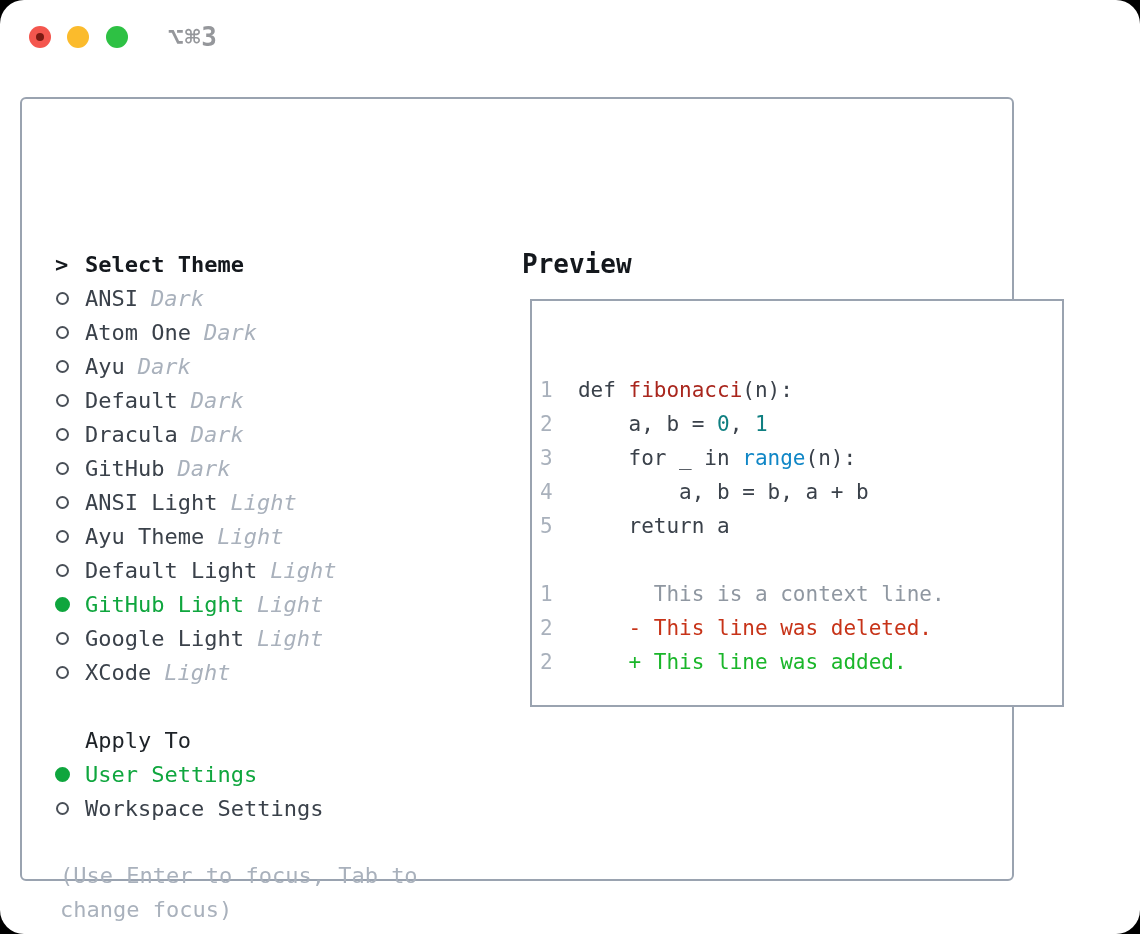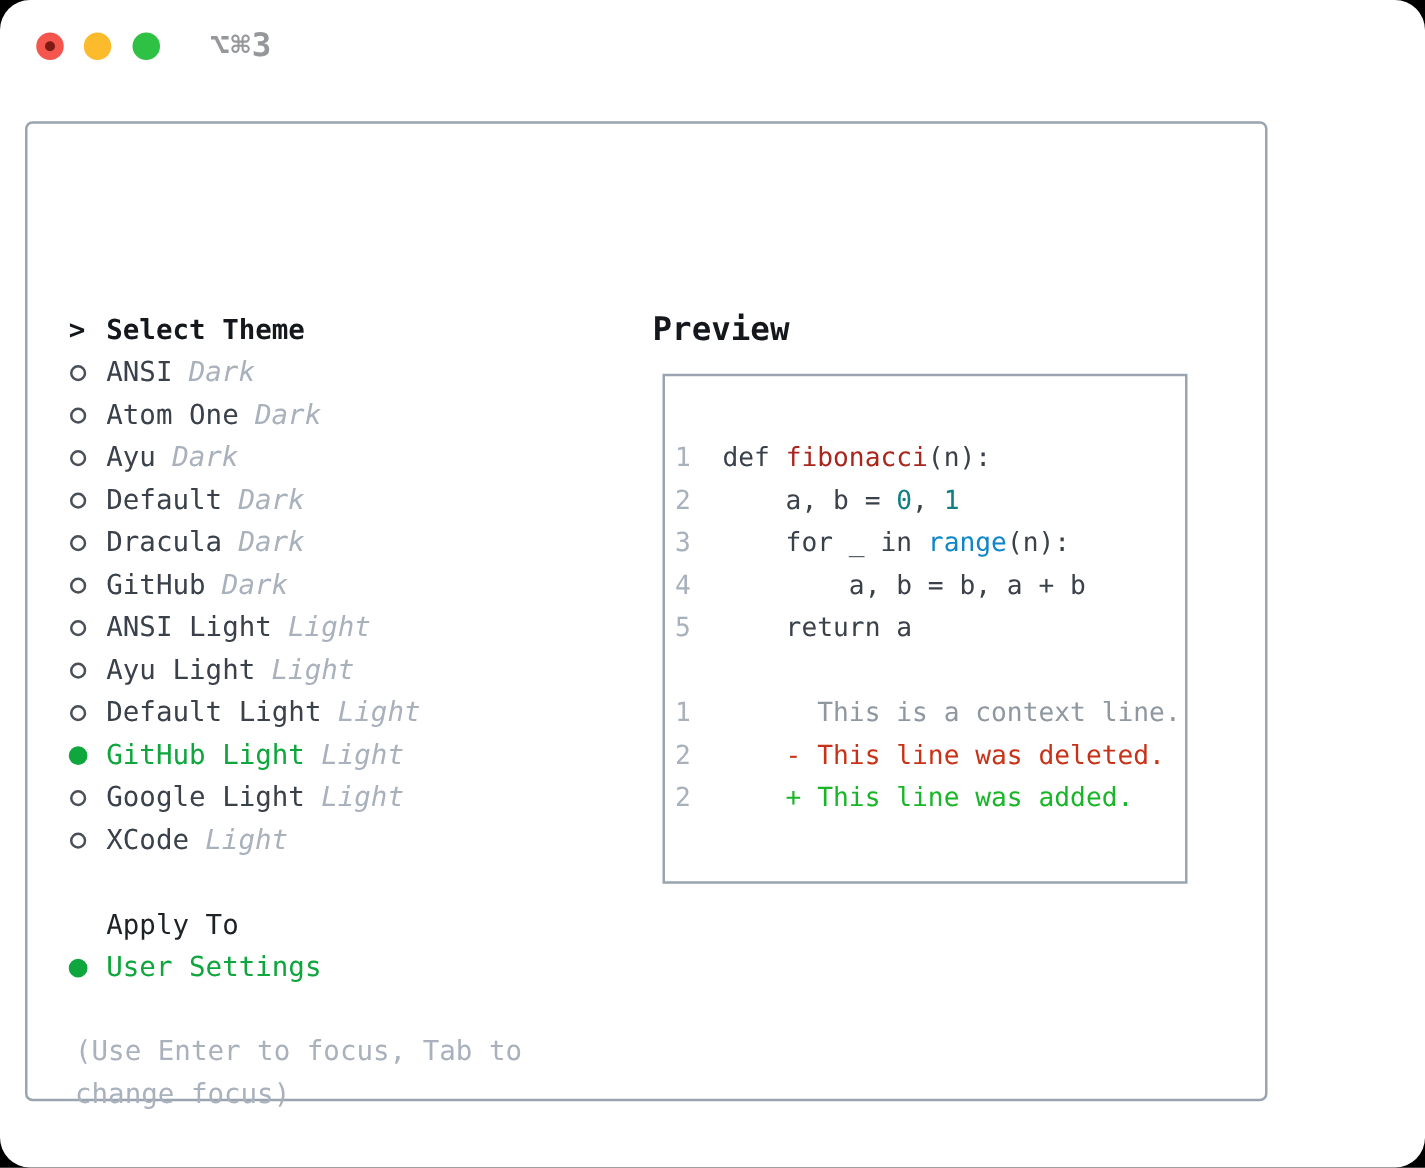--- a/index.html
+++ b/index.html
@@ -38,22 +38,22 @@
   .hdr{color:var(--header_dark); font-weight:bold;}
   .subhdr{color:#1d2227;}
   .item-label{color:var(--text_dark);}
   .item-label.sel{color:var(--accent_green);}
   .tag{color:var(--muted_gray); margin-left:13px;font-style:italic;}
   .apply-block{margin-top:34px;}
   .hint{margin-top:34px; padding-left:5px; color:var(--muted_gray); line-height:34px;}
   
   .preview-header{position:absolute; left:500px; top:148px; height:34px; display:flex;
     align-items:center; font-size:26px; font-weight:bold; color:var(--header_dark);}
-  .preview-box{position:absolute; left:508px; top:200px; width:420px; height:408px;
-    border:2px solid var(--border_gray); background:#fff; padding:48px 0 0 8px; overflow:hidden;}
+  .preview-box{position:absolute; left:508px; top:200px; width:534px; height:408px;
+    border:2px solid var(--border_gray); background:#fff; padding:72px 0 0 8px; overflow:hidden;}
   .code-line{font-family:"DejaVu Sans Mono", monospace; font-size:21px; height:34px;
     line-height:34px; white-space:pre;}
   .lnum{display:inline-block; width:3ch; color:var(--muted_gray);}
   .spacer{height:34px;}
   .tk-fg{color:var(--text_dark);} .tk-func{color:var(--function_red);}
   .tk-num{color:var(--number_teal);} .tk-builtin{color:var(--builtin_blue);}
   .tk-ctx{color:var(--context_gray);} .tk-del{color:var(--deleted_red);text-align:center;}
   .tk-add{color:var(--added_green);}
 </style>
 </head>
@@ -77,34 +77,35 @@
       </div>
 
       <div id="theme-list">
           <div class="row"><span class="marker"><span class="circle"></span></span><span class="item-label">ANSI</span><span class="tag">Dark</span></div>
           <div class="row"><span class="marker"><span class="circle"></span></span><span class="item-label">Atom One</span><span class="tag">Dark</span></div>
           <div class="row"><span class="marker"><span class="circle"></span></span><span class="item-label">Ayu</span><span class="tag">Dark</span></div>
           <div class="row"><span class="marker"><span class="circle"></span></span><span class="item-label">Default</span><span class="tag">Dark</span></div>
           <div class="row"><span class="marker"><span class="circle"></span></span><span class="item-label">Dracula</span><span class="tag">Dark</span></div>
           <div class="row"><span class="marker"><span class="circle"></span></span><span class="item-label">GitHub</span><span class="tag">Dark</span></div>
           <div class="row"><span class="marker"><span class="circle"></span></span><span class="item-label">ANSI Light</span><span class="tag">Light</span></div>
-          <div class="row"><span class="marker"><span class="circle"></span></span><span class="item-label">Ayu Light</span><span class="tag">Light</span></div>
+          <div class="row"><span class="marker"><span class="circle"></span></span><span class="item-label">Ayu Theme</span><span class="tag">Light</span></div>
           <div class="row"><span class="marker"><span class="circle"></span></span><span class="item-label">Default Light</span><span class="tag">Light</span></div>
           <div class="row"><span class="marker"><span class="circle sel"></span></span><span class="item-label sel">GitHub Light</span><span class="tag">Light</span></div>
           <div class="row"><span class="marker"><span class="circle"></span></span><span class="item-label">Google Light</span><span class="tag">Light</span></div>
           <div class="row"><span class="marker"><span class="circle"></span></span><span class="item-label">XCode</span><span class="tag">Light</span></div>
         </div>
 
       <div class="apply-block">
         <div class="row">
           <span class="marker"></span>
           <span class="subhdr">Apply To</span>
         </div>
         <div id="apply-list">
             <div class="row"><span class="marker"><span class="circle sel"></span></span><span class="item-label sel">User Settings</span></div>
+            <div class="row"><span class="marker"><span class="circle"></span></span><span class="item-label">Workspace Settings</span></div>
           </div>
       </div>
 
       <div class="hint">
         <div>(Use Enter to focus, Tab to</div>
         <div>change focus)</div>
       </div>
     </div>
 
     <div class="preview-header">Preview</div>

